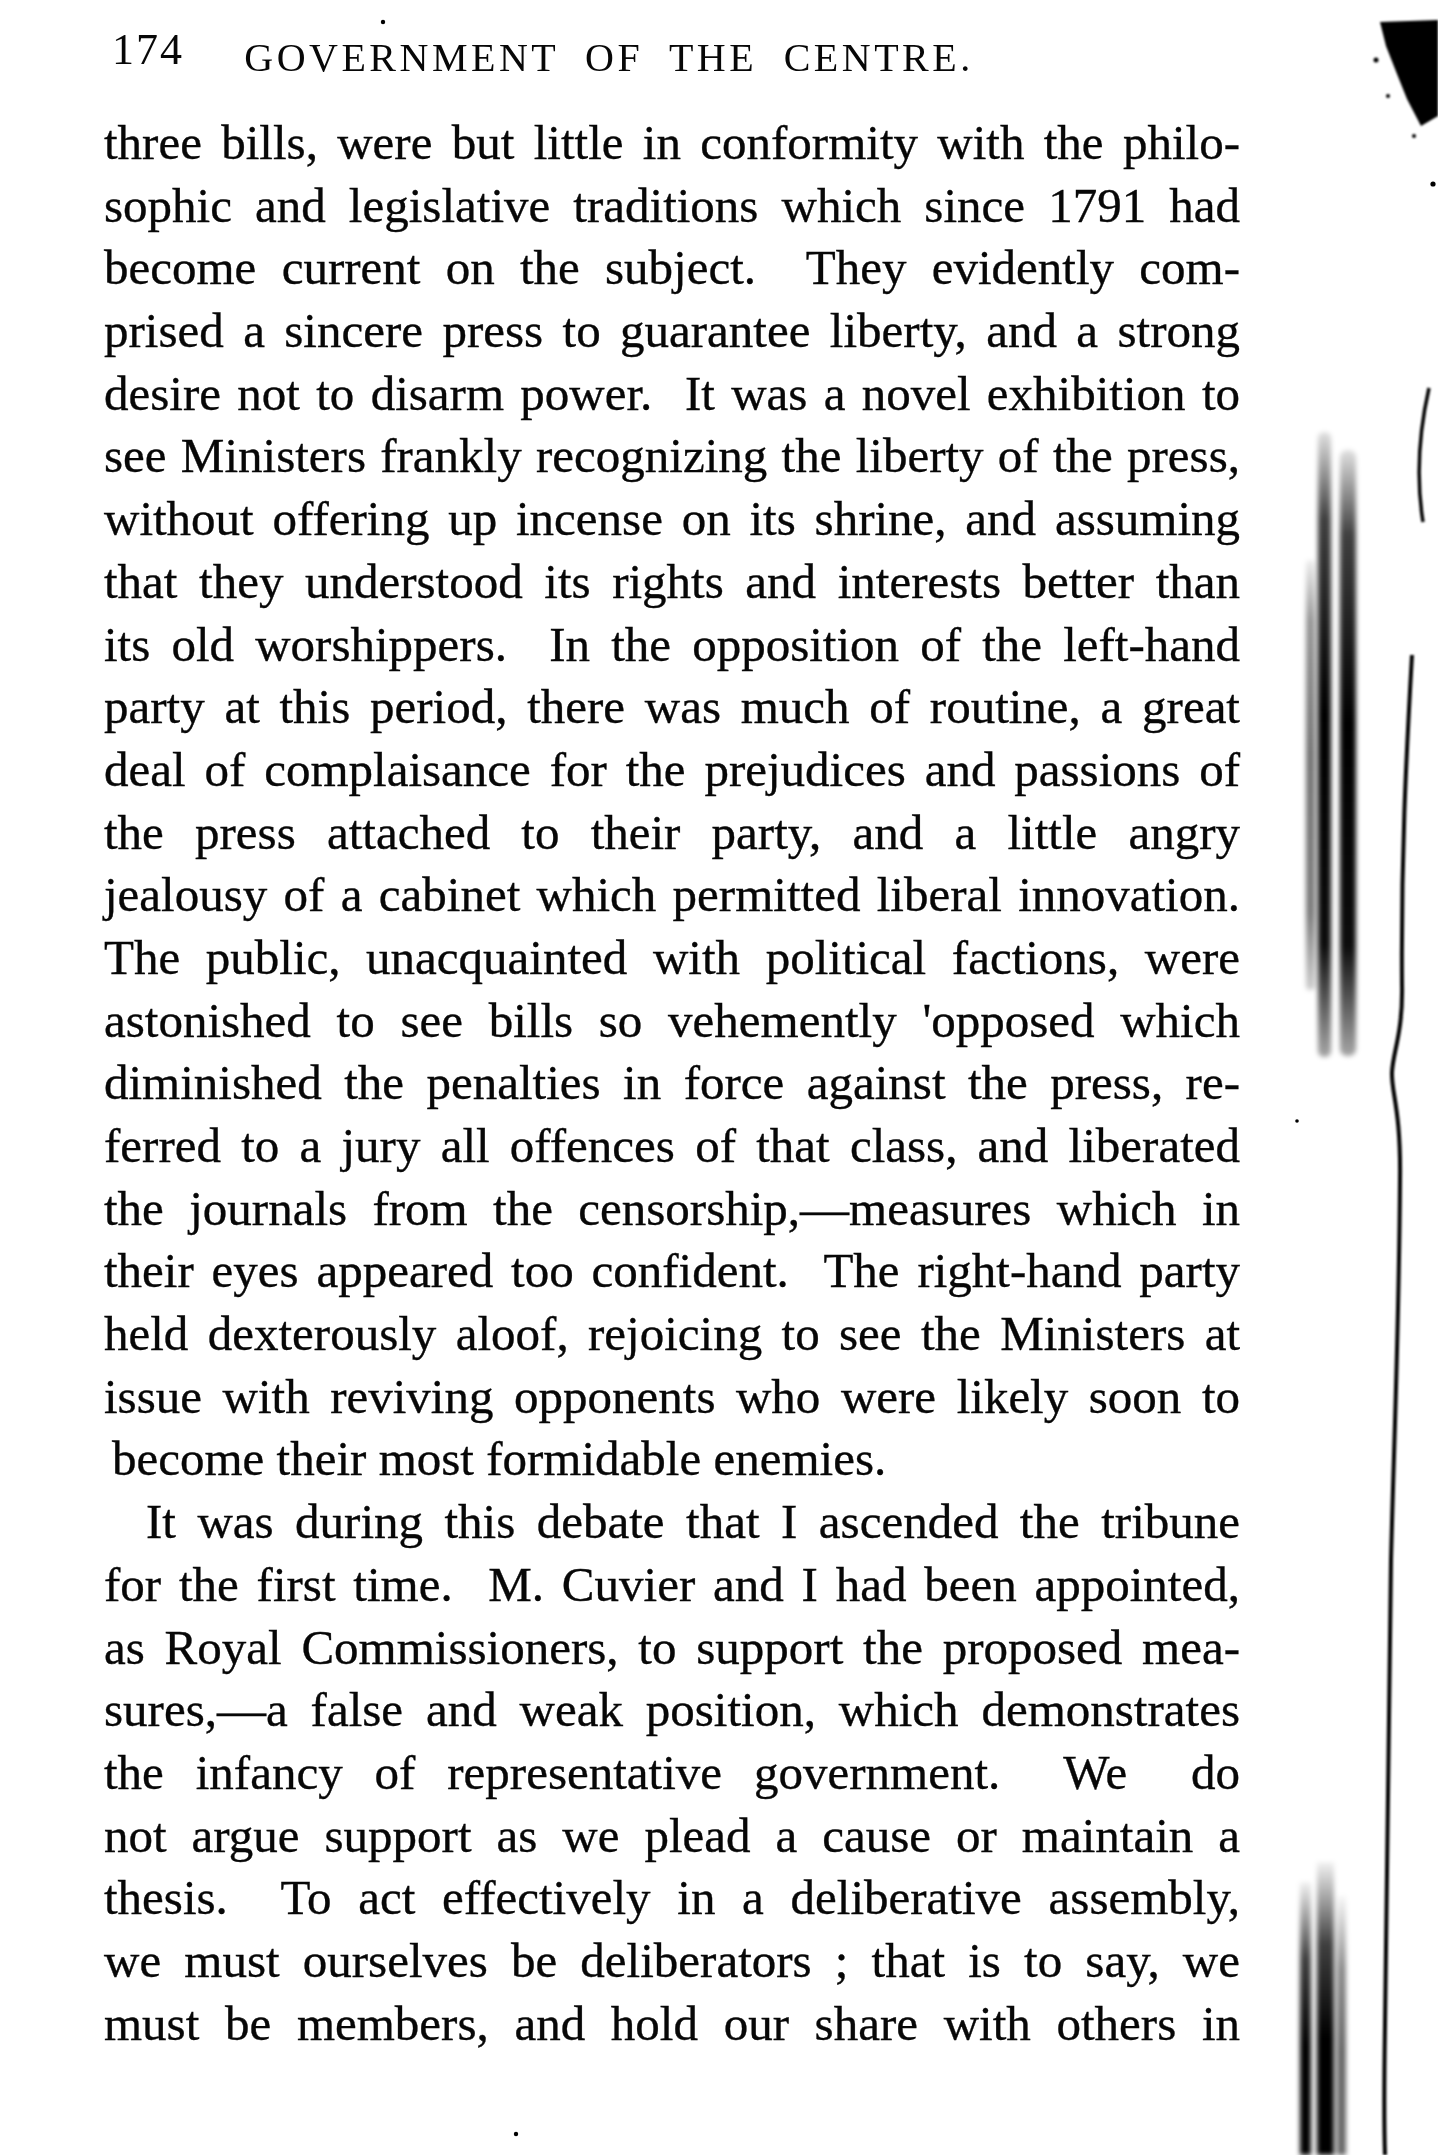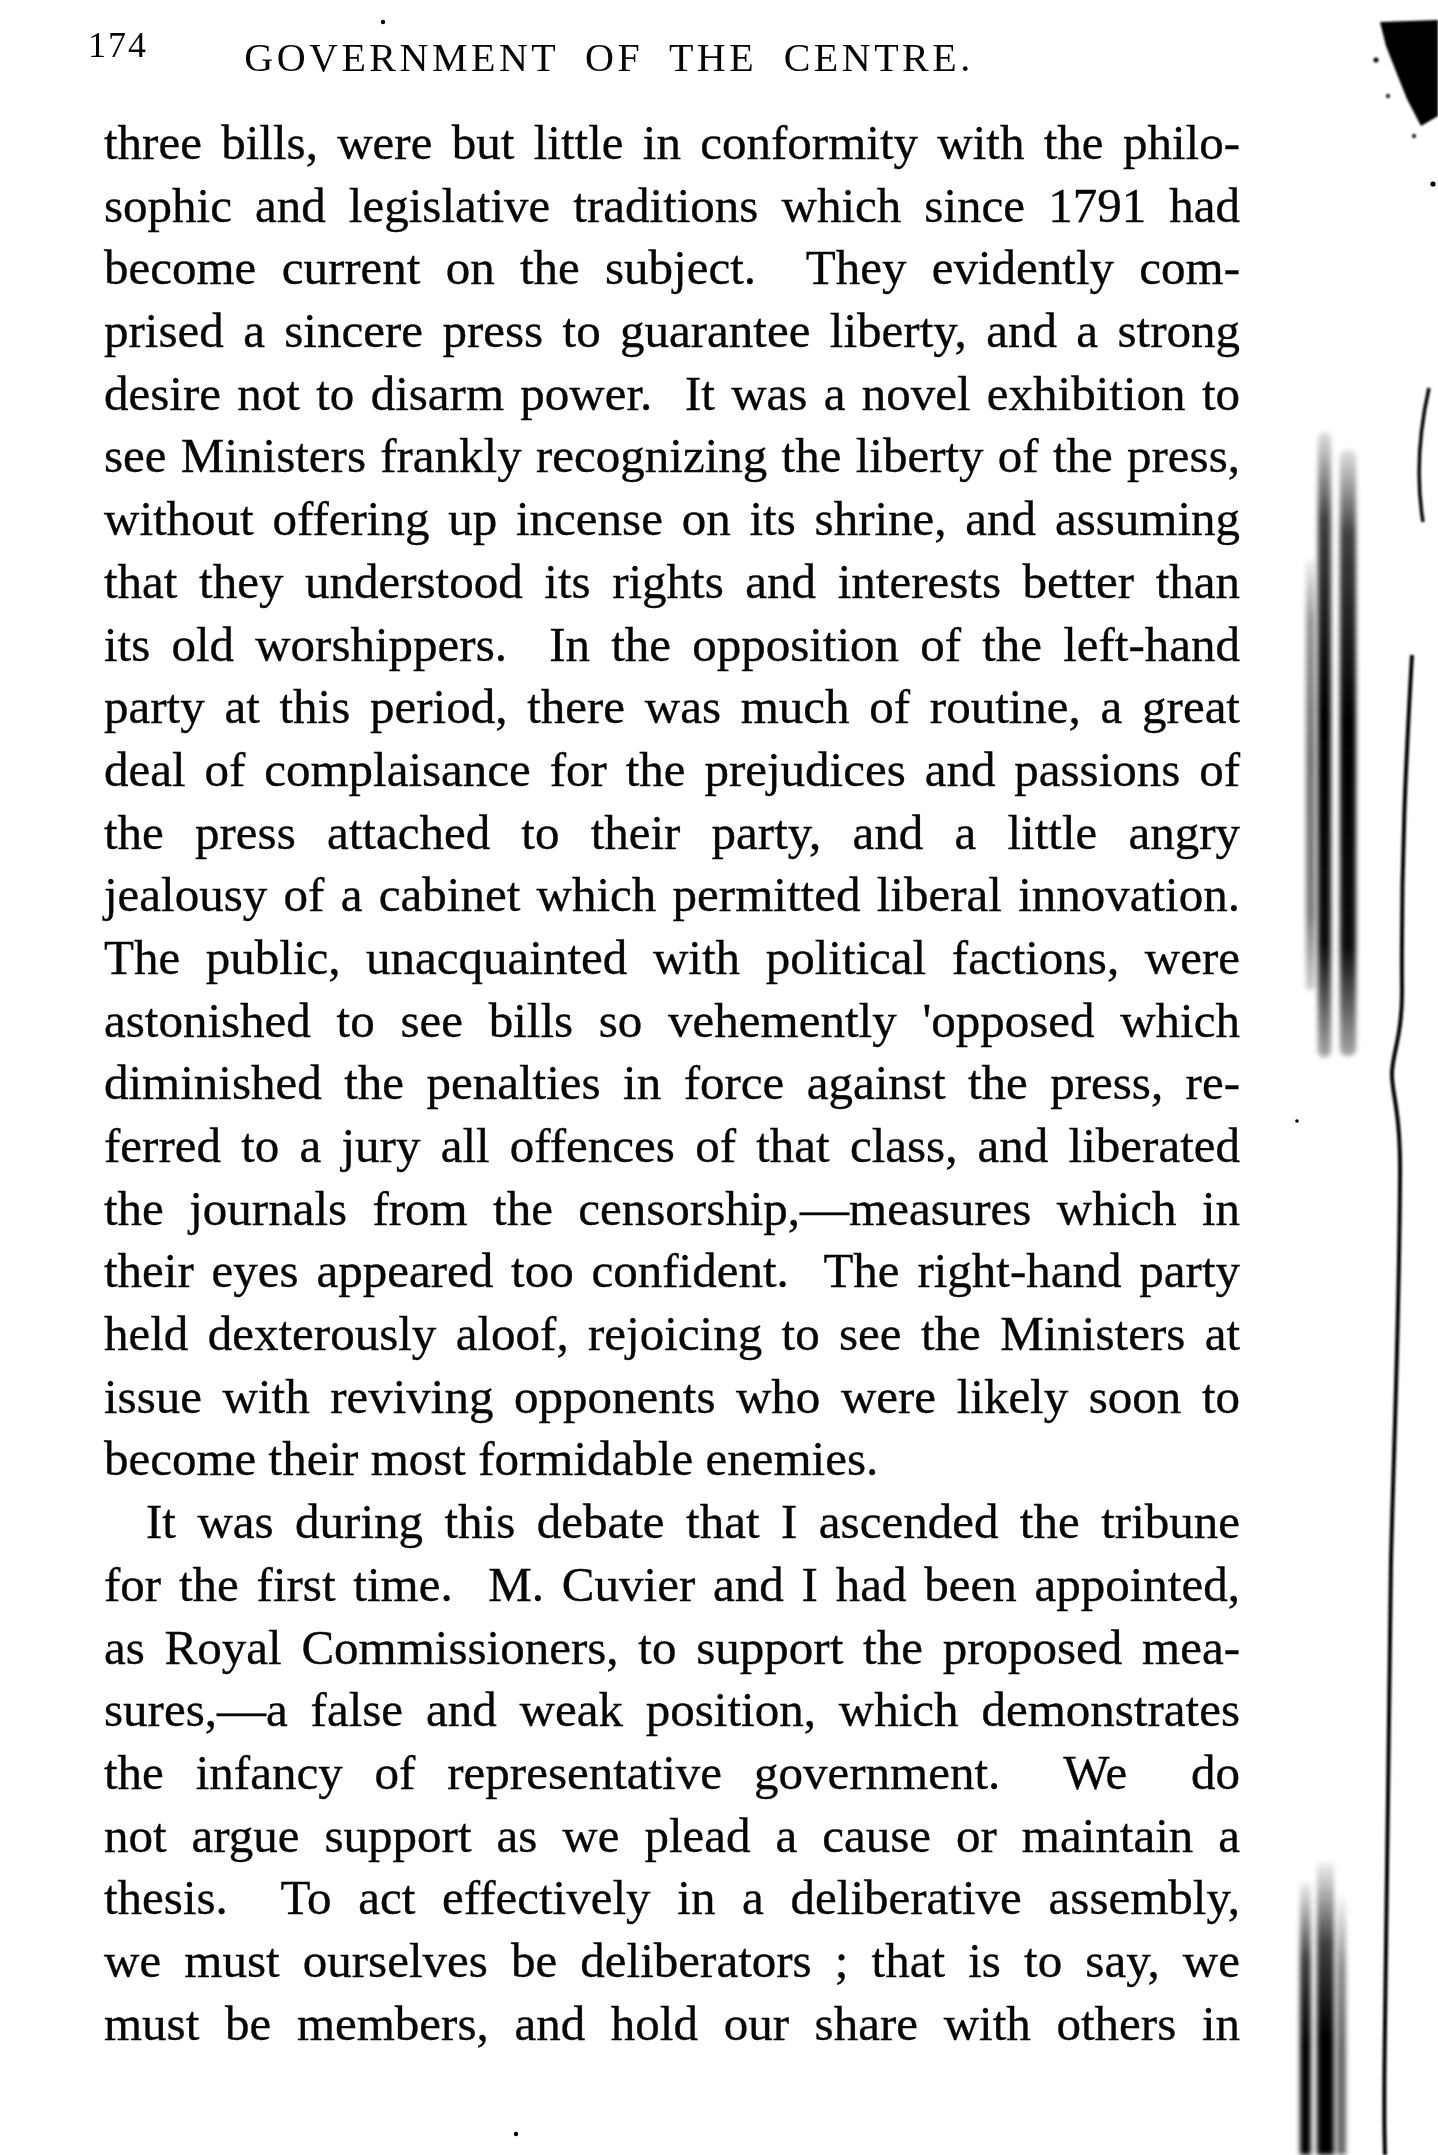--- a/index.html
+++ b/index.html
@@ -7,22 +7,22 @@
     position: relative;
     width: 1438px;
     height: 2155px;
     background: #ffffff;
     overflow: hidden;
     font-family: "Liberation Serif", serif;
     color: #070707;
   }
   .head-num {
     position: absolute;
-    left: 88px; top: 24px;
-    font-size: 36px;
+    left: 112px; top: 24px;
+    font-size: 44px;
     letter-spacing: 2px;
   }
   .head-title {
     position: absolute;
     left: 104px; top: 34px;
     width: 1010px;
     text-align: center;
     font-size: 40px;
     letter-spacing: 3.5px;
     word-spacing: 13px;
@@ -35,21 +35,21 @@
     line-height: 62.7px;
     -webkit-text-stroke: 0.35px currentColor;
   }
   .line {
     text-align: justify;
     text-align-last: justify;
     white-space: pre-wrap;
     height: 62.7px;
     overflow: visible;
   }
-  .line.para-end { text-align-last: left; }
+  .line.para-end { text-align-last: left; margin-left: 8px; }
   .line.indent { padding-left: 42px; }
   .artifacts {
     position: absolute;
     left: 0; top: 0;
     pointer-events: none;
   }
 </style>
 </head>
 <body>
 

